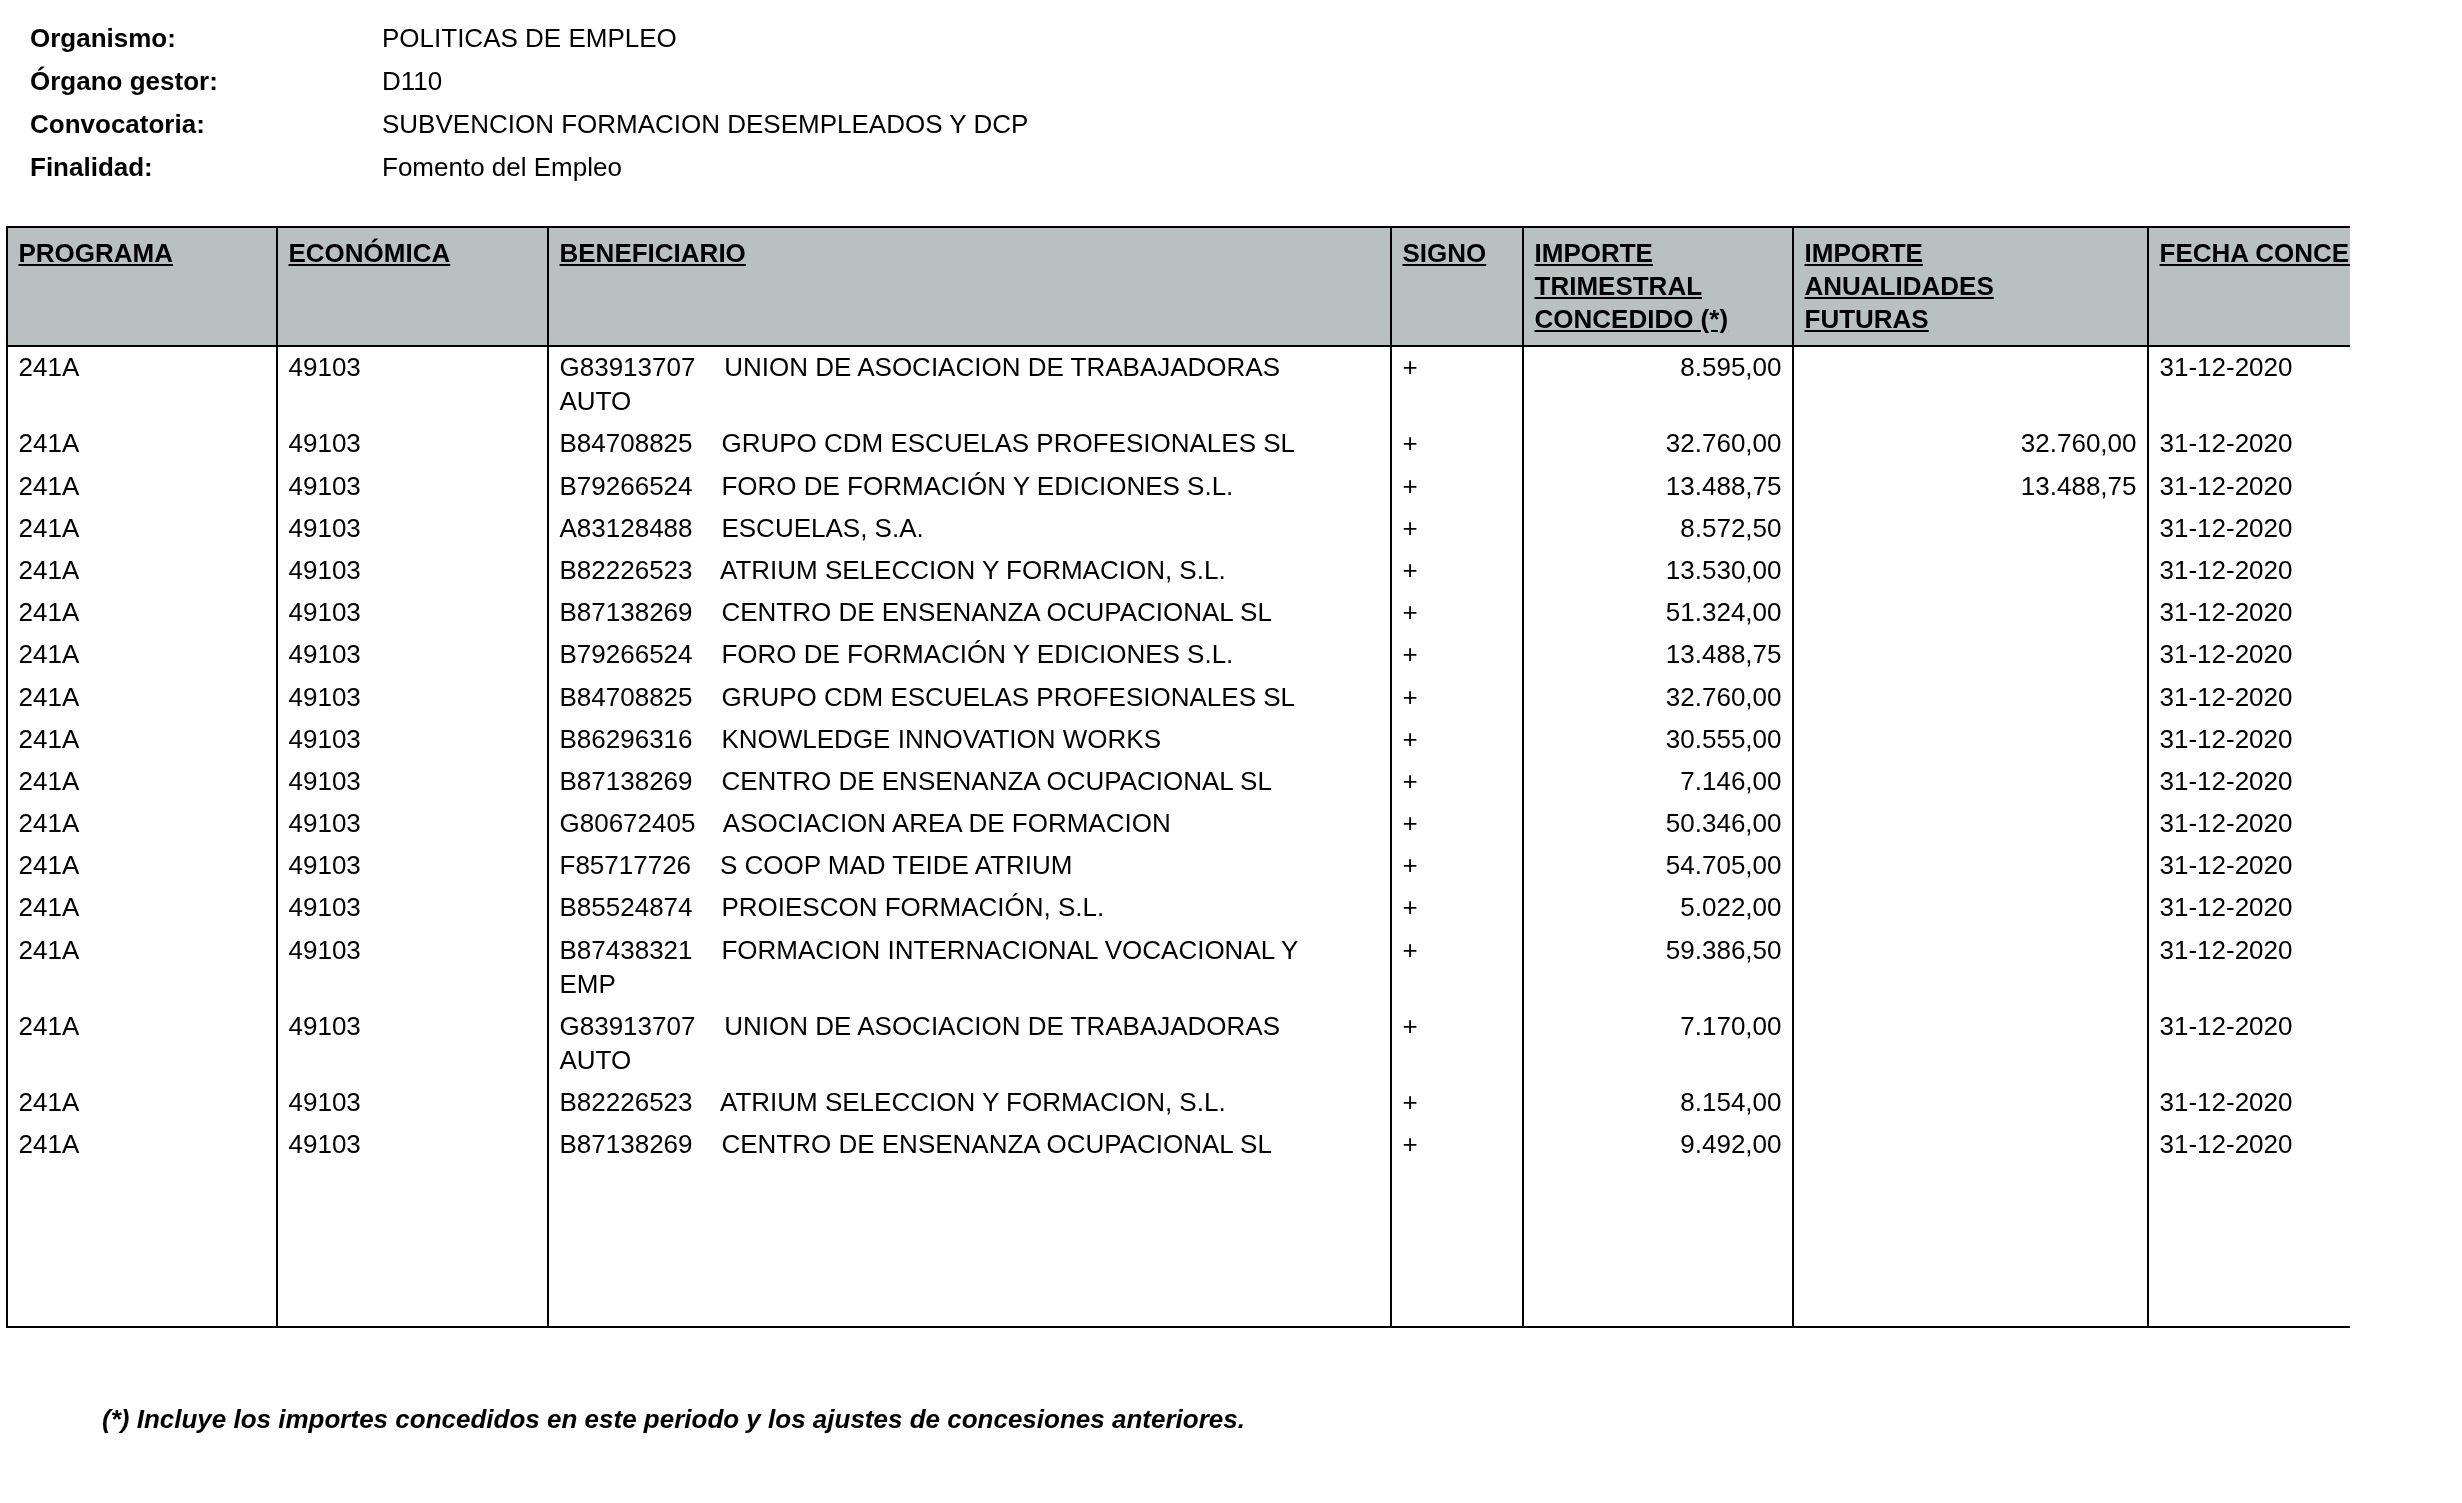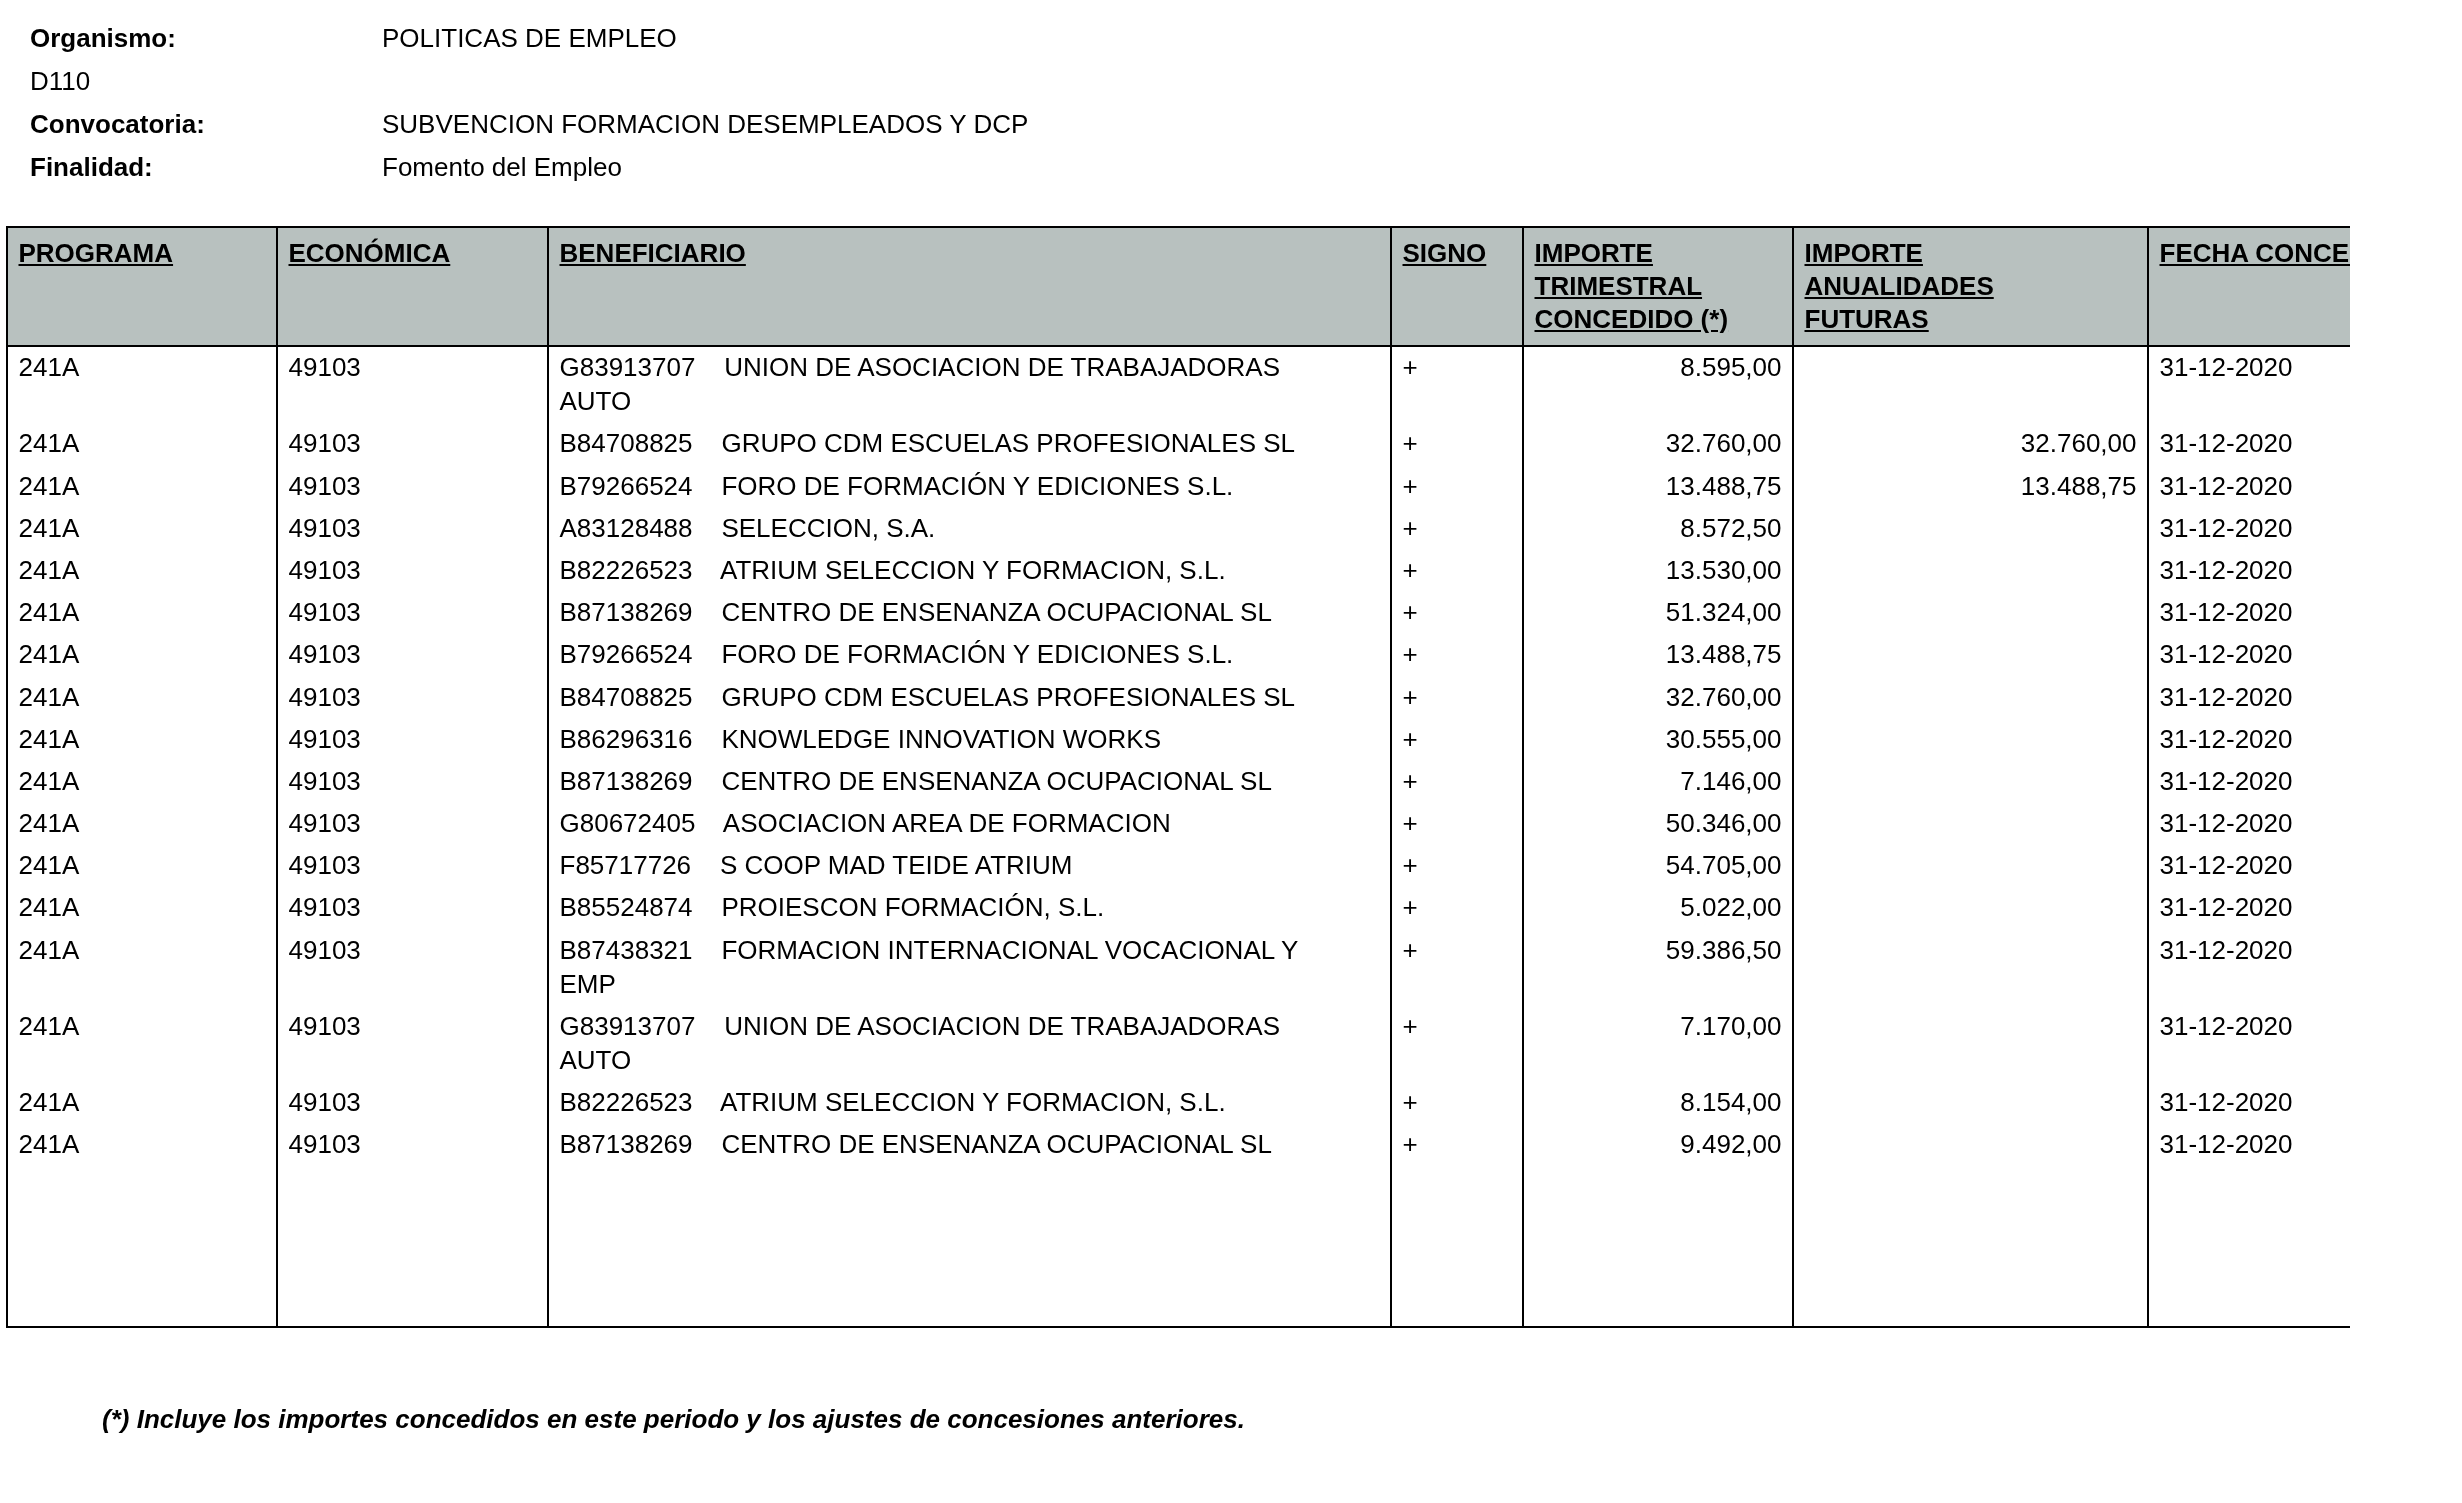--- a/index.html
+++ b/index.html
@@ -70,20 +70,21 @@
 <div class="page">
 
   <div class="meta">
 
       <div class="meta-row">
         <span class="meta-label">Organismo:</span>
         <span class="meta-value">POLITICAS DE EMPLEO</span>
       </div>
 
       <div class="meta-row">
+        <span class="meta-label">Órgano gestor:</span>
         <span class="meta-value">D110</span>
       </div>
 
       <div class="meta-row">
         <span class="meta-label">Convocatoria:</span>
         <span class="meta-value">SUBVENCION FORMACION DESEMPLEADOS Y DCP</span>
       </div>
 
 
       <div class="meta-row">
@@ -146,21 +147,21 @@
           <td class="pre-wrap">B79266524    FORO DE FORMACIÓN Y EDICIONES S.L.</td>
           <td>+</td>
           <td class="num">13.488,75</td>
           <td class="num">13.488,75</td>
           <td>31-12-2020</td>
         </tr>
 
         <tr>
           <td>241A</td>
           <td>49103</td>
-          <td class="pre-wrap">A83128488    SELECCION, S.A.</td>
+          <td class="pre-wrap">A83128488    ESCUELAS, S.A.</td>
           <td>+</td>
           <td class="num">8.572,50</td>
           <td class="num"></td>
           <td>31-12-2020</td>
         </tr>
 
         <tr>
           <td>241A</td>
           <td>49103</td>
           <td class="pre-wrap">B82226523    ATRIUM SELECCION Y FORMACION, S.L.</td>

